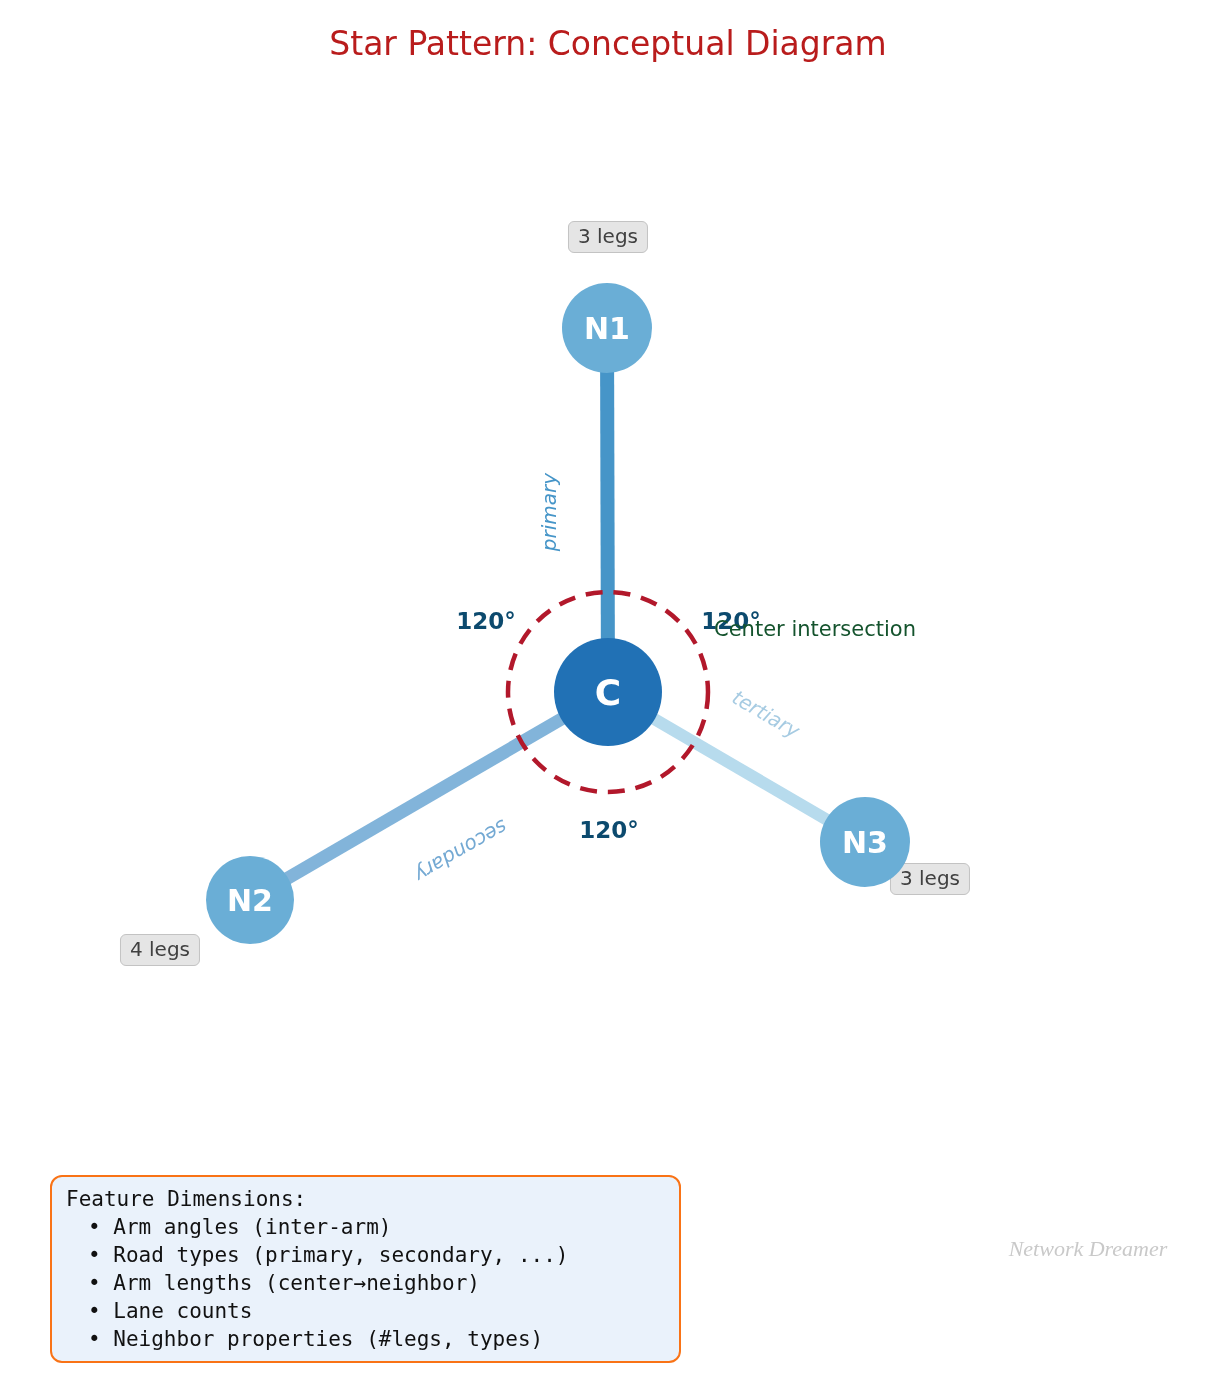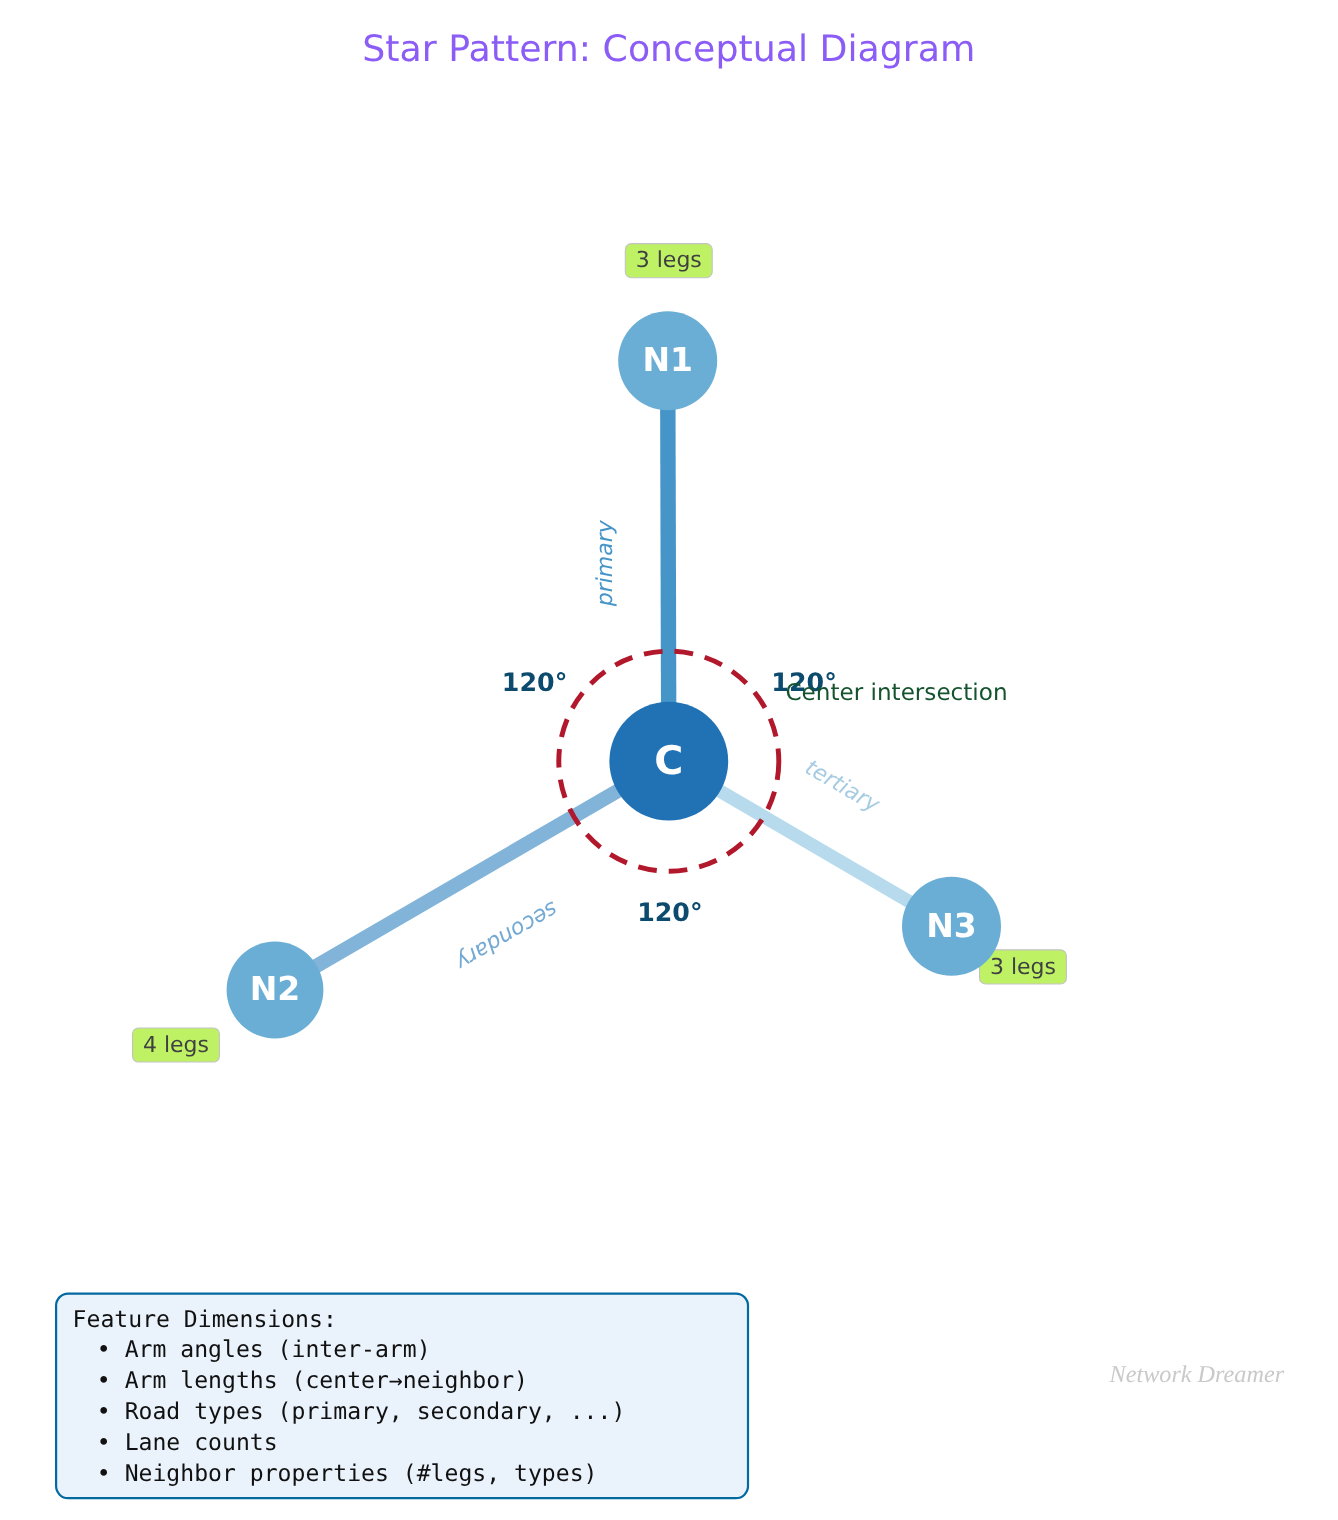--- a/index.html
+++ b/index.html
@@ -11,28 +11,28 @@
     font-family: "DejaVu Sans", sans-serif;
     overflow: hidden;
   }
   .title {
     position: absolute;
     left: 0; top: 24px;
     width: 100%;
     text-align: center;
     font-size: 33px;
     font-weight: 400;
-    color: #8b5cf6;
+    color: #b91c1c;
     margin: 0;
   }
   svg.diagram { position: absolute; left: 0; top: 0; z-index: 2; }
   .badge {
     position: absolute;
     transform: translate(-50%, -50%);
-    background: #bef264;
+    background: #e5e5e5;
     border: 1.5px solid #c3c3c3;
     border-radius: 6px;
     padding: 2px 9px 4px 9px;
     font-size: 20px;
     color: #404040;
     white-space: nowrap;
     z-index: 1;
   }
   .badge.b-n1 { left: 608px; top: 237px; }
   .badge.b-n2 { left: 160px; top: 950px; }
@@ -104,21 +104,21 @@
     z-index: 1;
     white-space: nowrap;
     font-family: Liberation Serif, serif;
   }
   .feature-box {
     position: absolute;
     left: 50px; top: 1175px;
     width: 631px; height: 188px;
     box-sizing: border-box;
     background: #eaf2fb;
-    border: 2px solid #0369a1;
+    border: 2px solid #f97316;
     border-radius: 12px;
     padding: 8px 12px 8px 14px;
     font-family: "DejaVu Sans Mono", monospace;
     font-size: 21px;
     line-height: 28px;
     color: #111111;
     z-index: 2;
   }
   .feature-box .fb-title { margin: 0; }
   .feature-box ul {
@@ -164,20 +164,20 @@
   <div class="arm-label r-primary">primary</div>
   <div class="arm-label r-secondary">secondary</div>
   <div class="arm-label r-tertiary">tertiary</div>
 
   <div class="center-annotation">Center intersection</div>
 
   <div class="feature-box">
     <p class="fb-title">Feature Dimensions:</p>
     <ul>
       <li>Arm angles (inter-arm)</li>
+      <li>Road types (primary, secondary, ...)</li>
       <li>Arm lengths (center→neighbor)</li>
-      <li>Road types (primary, secondary, ...)</li>
       <li>Lane counts</li>
       <li>Neighbor properties (#legs, types)</li>
     </ul>
   </div>
 
 </div>
 
 </body></html>

